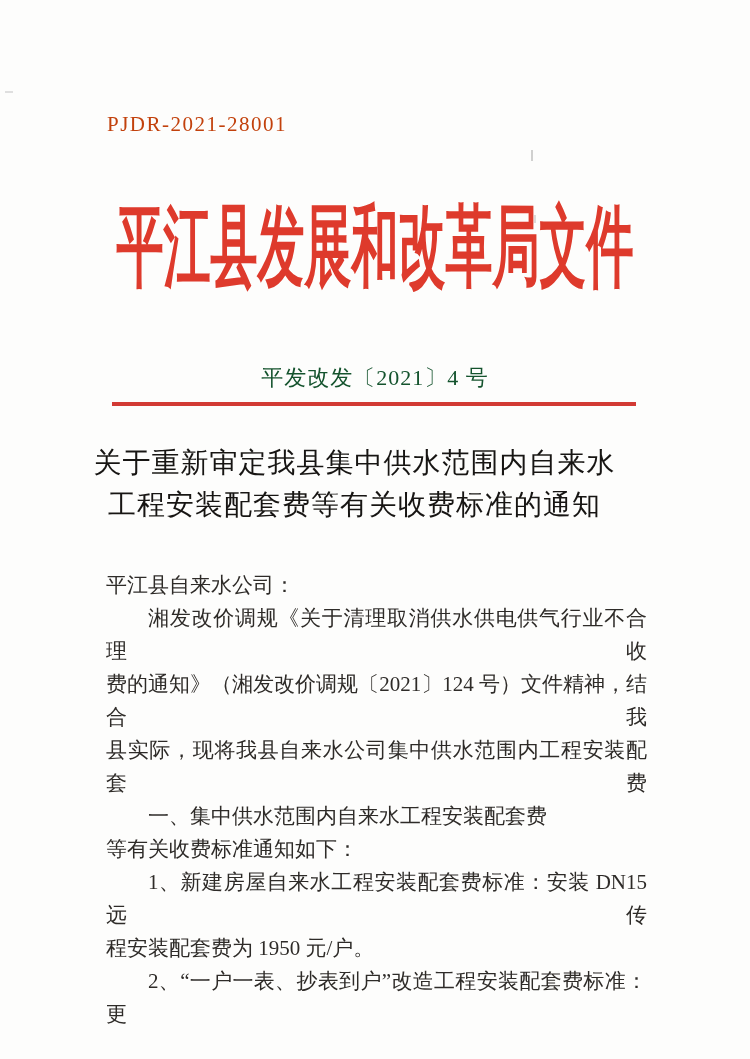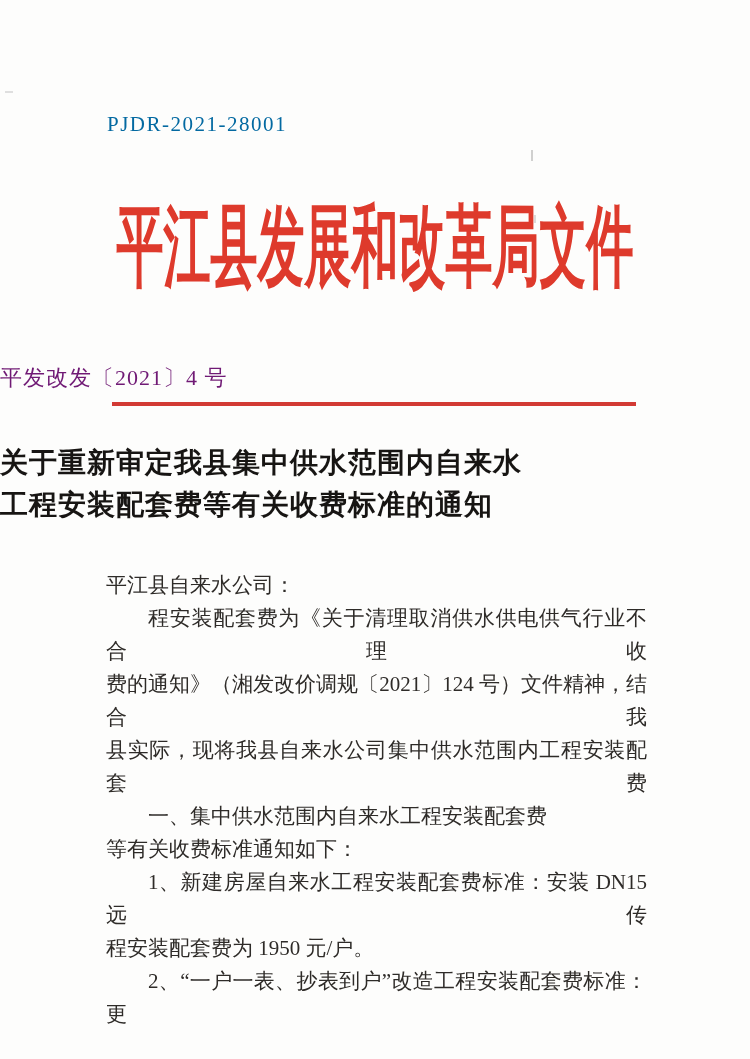--- a/index.html
+++ b/index.html
@@ -17,21 +17,21 @@
     background: #fdfdfc;
     overflow: hidden;
     font-family: "Liberation Serif", "DejaVu Serif", serif;
   }
   .doc-code {
     position: absolute;
     left: 107px;
     top: 112px;
     font-size: 21px;
     letter-spacing: 1.5px;
-    color: #0369a1;
+    color: #c2410c;
     font-family: "Liberation Serif", "DejaVu Serif", serif;
     white-space: nowrap;
   }
   .agency-title {
     position: absolute;
     left: 105px;
     top: 203px;
     width: 540px;
     text-align: center;
     font-size: 47px;
@@ -41,38 +41,40 @@
     transform: scaleY(1.9);
     transform-origin: center top;
     white-space: nowrap;
     letter-spacing: 0px;
   }
   .doc-number {
     position: absolute;
     left: 0;
     top: 363px;
     width: 750px;
+    text-align: center;
     font-size: 22px;
-    color: #701a75;
+    color: #14532d;
     letter-spacing: 1px;
   }
   .red-line {
     position: absolute;
     left: 112px;
     top: 402px;
     width: 524px;
     height: 4px;
     background: var(--line-red, #d23a34);
   }
   .doc-title {
     position: absolute;
     left: 0;
     top: 442px;
     width: 709px;
-    font-weight: bold;
+    text-align: center;
+    font-weight: normal;
     font-size: 28px;
     line-height: 42px;
     color: var(--title-text, #171513);
     letter-spacing: 1px;
   }
   .body-text {
     position: absolute;
     left: 106px;
     top: 569px;
     width: 541px;
@@ -108,21 +110,21 @@
 
   <div class="red-line"></div>
 
   <div class="doc-title">
     <div>关于重新审定我县集中供水范围内自来水</div>
     <div>工程安装配套费等有关收费标准的通知</div>
   </div>
 
   <div class="body-text">
     <div class="line">平江县自来水公司：</div>
-    <div class="line indent fill">程安装配套费为《关于清理取消供水供电供气行业不合理收</div>
+    <div class="line indent fill">湘发改价调规《关于清理取消供水供电供气行业不合理收</div>
     <div class="line fill">费的通知》（湘发改价调规〔2021〕124 号）文件精神，结合我</div>
     <div class="line fill">县实际，现将我县自来水公司集中供水范围内工程安装配套费</div>
     <div class="line indent">一、集中供水范围内自来水工程安装配套费</div>
     <div class="line">等有关收费标准通知如下：</div>
     <div class="line indent fill">1、新建房屋自来水工程安装配套费标准：安装 DN15 远传</div>
     <div class="line">程安装配套费为 1950 元/户。</div>
     <div class="line indent fill">2、“一户一表、抄表到户”改造工程安装配套费标准：更</div>
 
   </div>
 

